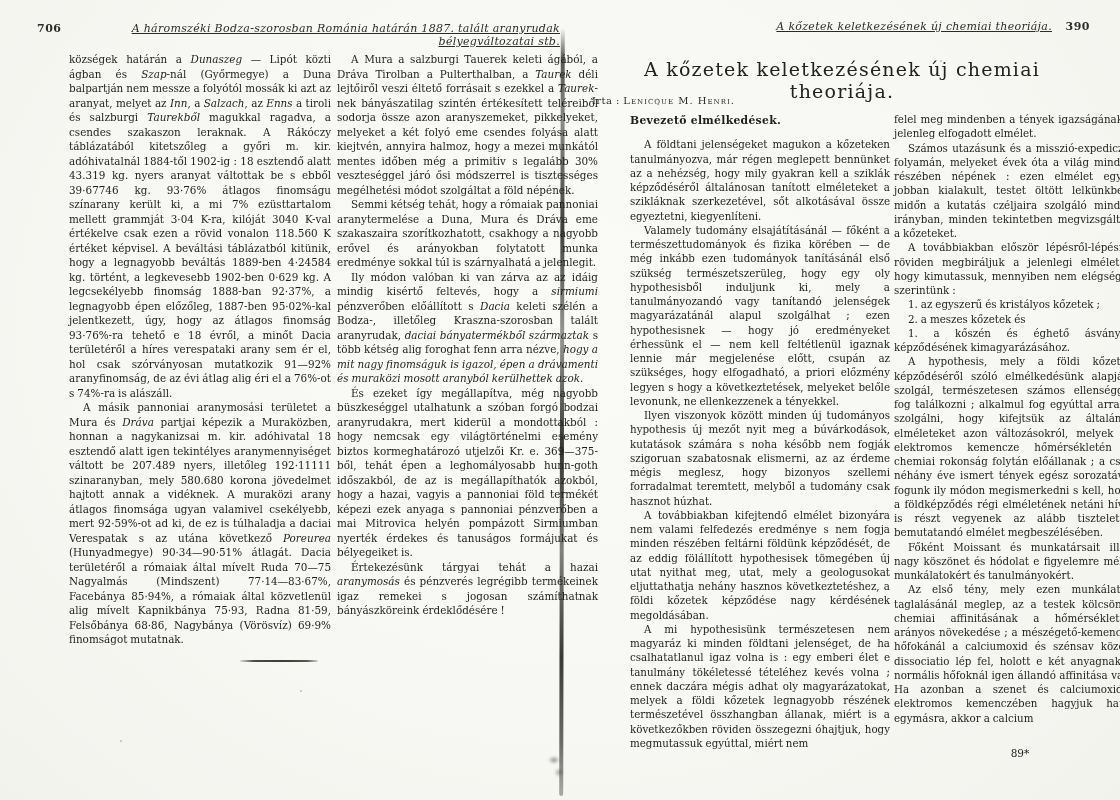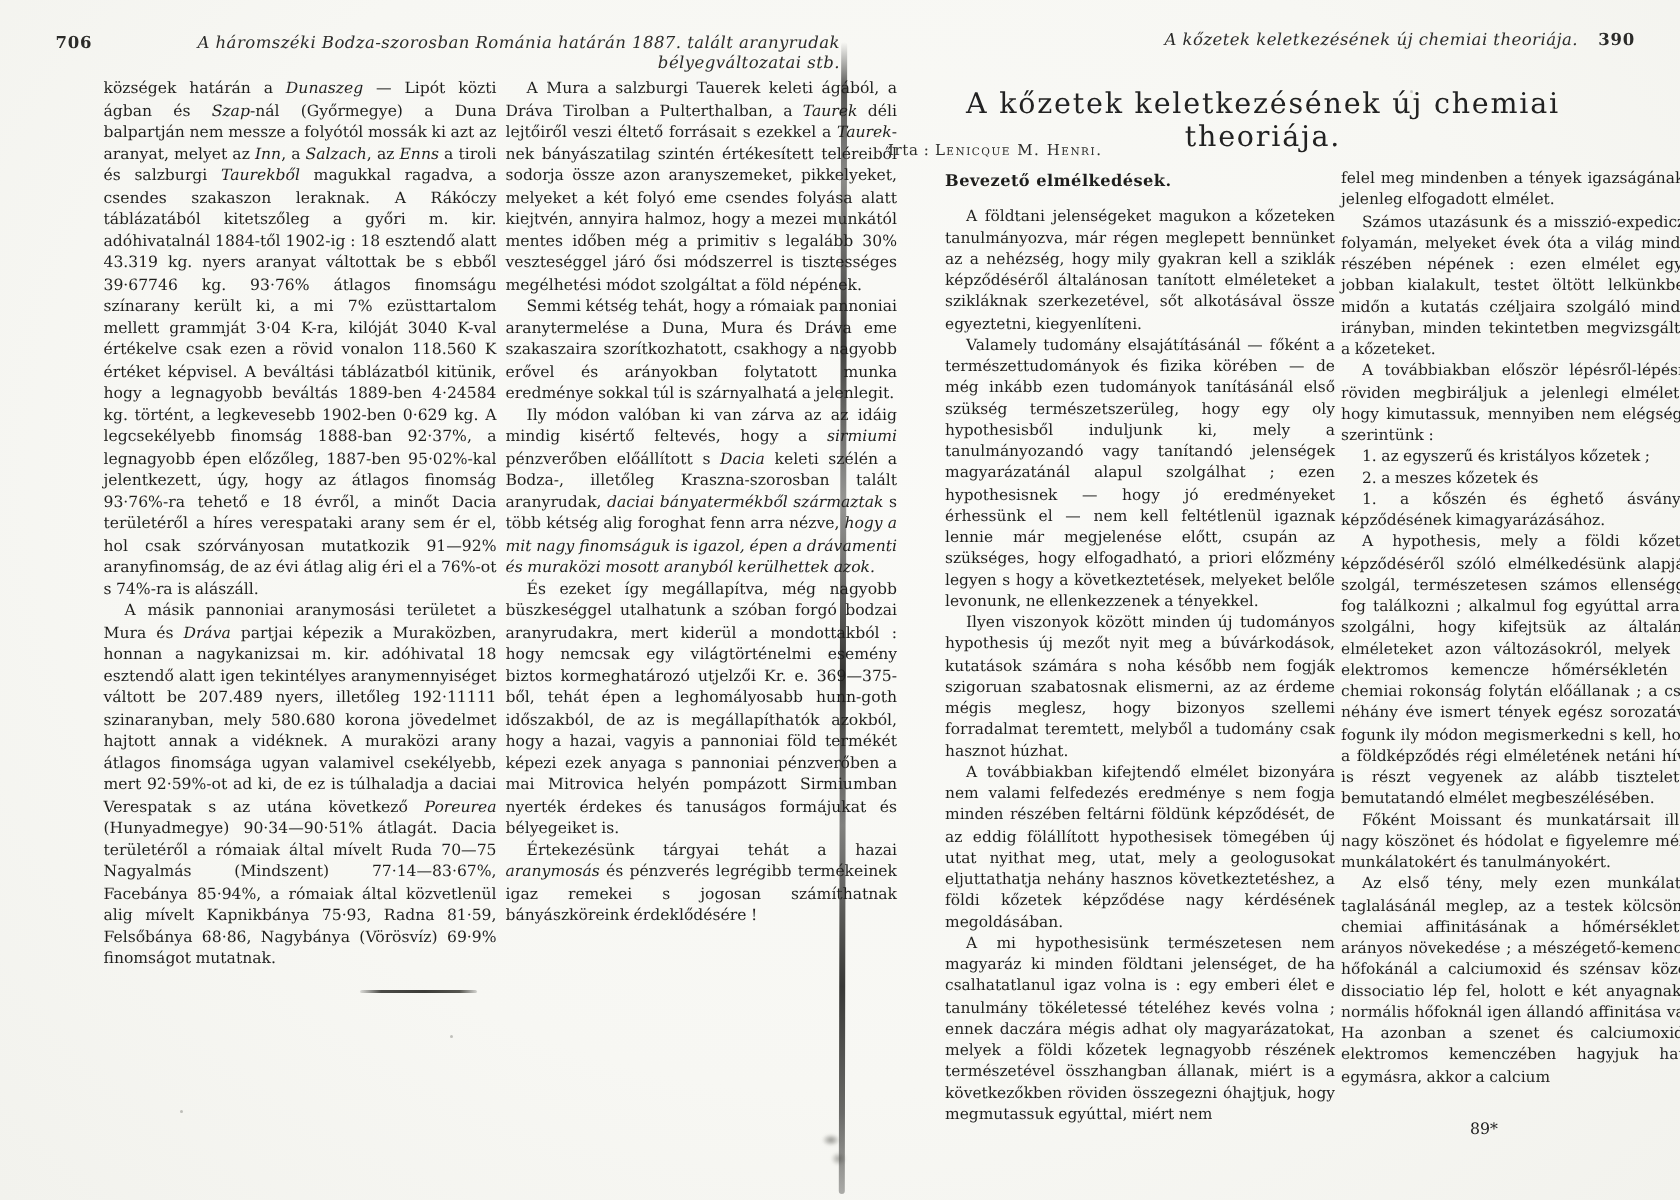--- a/index.html
+++ b/index.html
@@ -2,21 +2,21 @@
 <html lang="hu"><head>
 <meta charset="utf-8">
 <style>
   html,body { margin:0; padding:0; background:#dddcd6; }
   .scan {
     position:relative; width:1120px; height:800px; overflow:hidden;
     background: radial-gradient(ellipse at 50% 40%, #fafaf7 0%, #f7f7f3 60%, #f2f2ed 100%);
     font-family:"DejaVu Serif", serif; color:#1e1e1c;
   }
   
-  .run-head { position:absolute; font-size:11px; color:#2b2b29; }
+  .run-head { position:absolute; font-size:11px; color:#2b2b29;text-decoration:underline; }
   .run-head .headtext { font-style:italic; text-align:right; letter-spacing:.3px; }
   .pageno { font-style:normal; font-weight:bold; letter-spacing:.5px; }
   #head-left { left:33px; top:22px; width:527px; }
   #head-left .pageno { position:absolute; left:4px; top:0; }
   #head-left .headtext { padding-left:36px; }
   #head-right { left:592px; top:20px; width:500px; }
   #head-right .pageno { position:absolute; right:2px; top:0; }
   #head-right .headtext { padding-right:40px; }
 
   
@@ -53,21 +53,21 @@
       rgba(30,30,28,.35) 100%);
   }
   .smudge { position:absolute; border-radius:50%; filter:blur(1px); }
   #smudge1 { left:548px; top:756px; width:12px; height:8px;
     background:radial-gradient(ellipse, rgba(60,60,55,.55), rgba(60,60,55,0) 70%); }
   #smudge2 { left:554px; top:768px; width:10px; height:9px;
     background:radial-gradient(ellipse, rgba(60,60,55,.45), rgba(60,60,55,0) 70%); }
   .speck { position:absolute; width:2px; height:2px; border-radius:50%; background:rgba(90,90,84,.35); }
 
   
-  #sig-mark { position:absolute; left:980px; top:747px; width:80px; text-align:left;
+  #sig-mark { position:absolute; left:980px; top:747px; width:80px; text-align:center;
     font-size:10.5px; color:#222; }
 </style>
 </head>
 <body>
 
 <div class="scan">
 
   <div class="run-head" id="head-left">
     <span class="pageno">706</span>
     <div class="headtext">A háromszéki Bodza-szorosban Románia határán 1887. talált aranyrudak bélyegváltozatai stb.</div>

